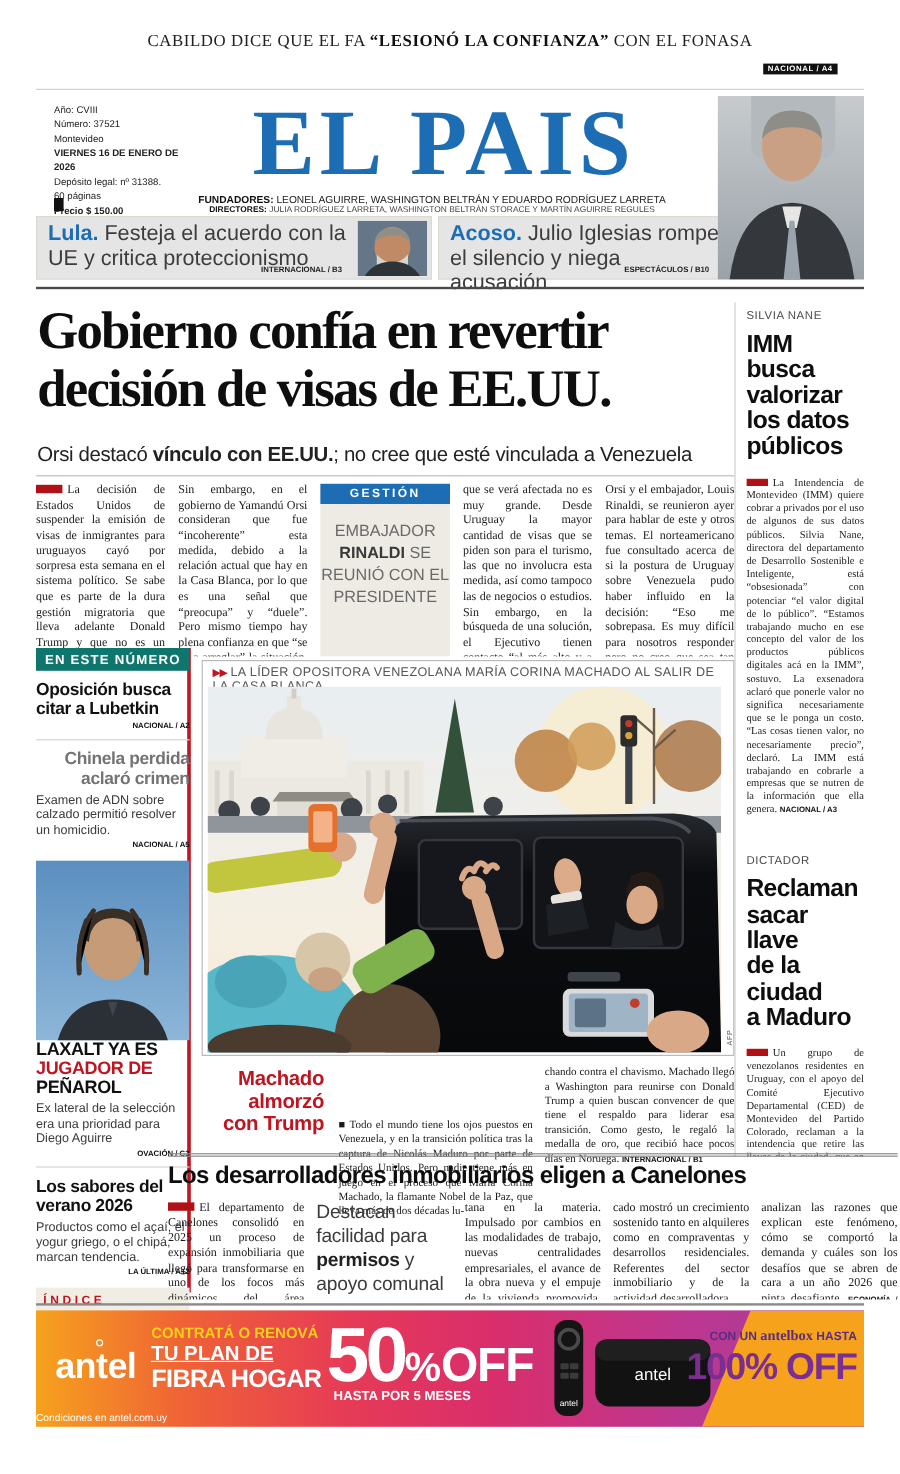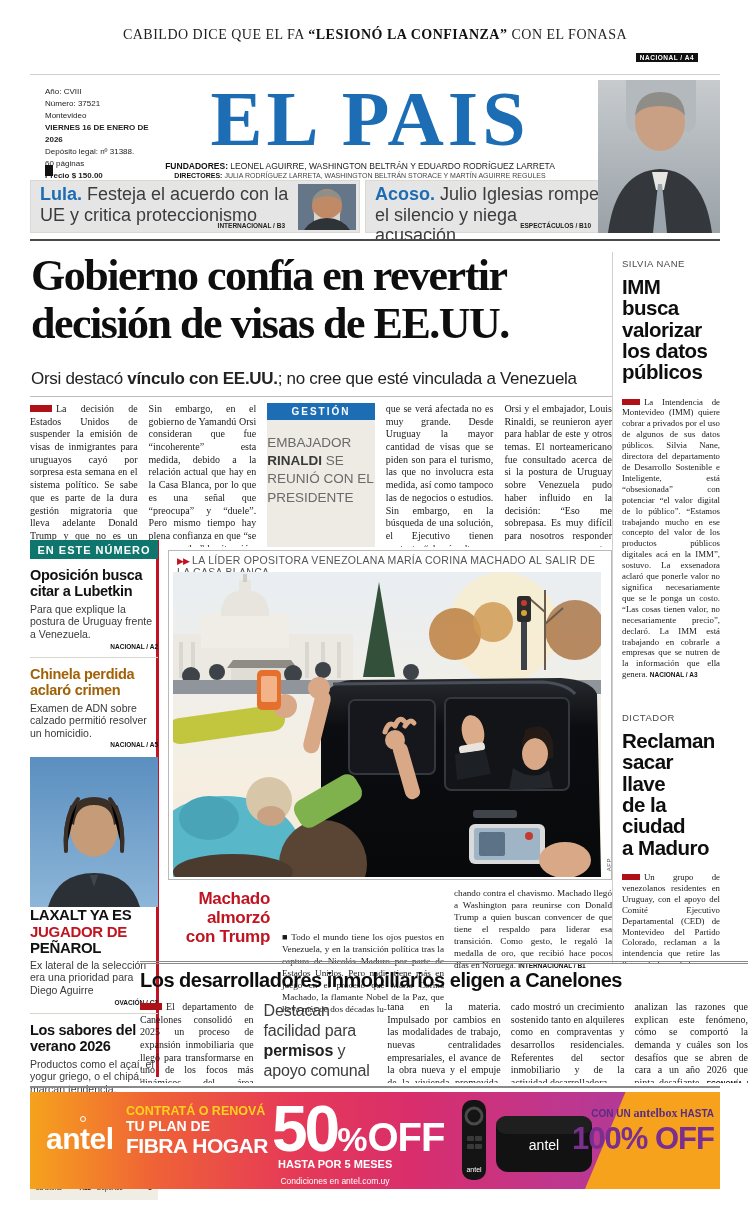--- a/index.html
+++ b/index.html
@@ -58,41 +58,41 @@
     text-align:justify; color:#1a1a1a; }
   .lead-marker { display:inline-block; width:22px; height:7px; background:#b01116; margin-right:4px; }
   .sect-tag { font-family:"Liberation Sans", sans-serif; font-size:6.5px; font-weight:bold; color:#111; }
 
   #article-cols { left:30px; top:403px; width:582px; height:144px; display:flex; gap:11px; overflow:hidden; }
   .acol { flex:1; }
 
   #gestion-box { background:#edebe4; }
   #gestion-head { background:#1d6db5; color:#fff; text-align:center; font-size:10px;
     font-weight:bold; letter-spacing:2px; padding:3px 0; }
-  #gestion-body { font-size:13.5px; line-height:1.35; color:#6a6a6a; padding-top:14px; }
+  #gestion-body { text-align:center; font-size:13.5px; line-height:1.35; color:#6a6a6a; padding-top:14px; }
   #gestion-body b { color:#3a3a3a; }
 
   
   #rail-vrule { left:612px; top:252px; width:1px; height:712px; background:#cfcfcf; }
   #rail { left:622px; top:258px; width:98px; height:706px; overflow:hidden; }
   .rail-kicker { font-size:9.5px; letter-spacing:.5px; color:#4a4a4a; }
   .rail-head { font-size:20.5px; font-weight:bold; line-height:1.04; letter-spacing:-.5px;
     color:#0e0e0e; white-space:pre-line; margin:7px 0 14px; }
   .rail-body { font-family:"Liberation Serif", serif; font-size:8.8px; line-height:1.24;
     text-align:justify; color:#1a1a1a; }
   .rail-body .lead-marker { width:18px; height:6px; }
   #rail-story2 { margin-top:32px; }
 
   
   #sidebar { left:30px; top:540px; width:128px; }
   #sidebar-rule { left:156px; top:540px; width:3px; height:537px; background:#c01420; }
   #sidebar-head { background:#0f766e; color:#fff; text-align:center; font-size:11px;
     font-weight:bold; letter-spacing:1px; padding:4px 0 3px; }
   .sb-title { font-size:14.5px; font-weight:bold; line-height:1.1; color:#111; margin-top:9px; letter-spacing:-.3px;}
-  .sb-title.red { color:#a16207; }
+  .sb-title.red { color:#737373;text-align:right; }
   .sb-body { font-size:10.5px; line-height:1.2; color:#3a3a3a; margin-top:3px; }
   .sb-tag { text-align:right; font-size:6.5px; font-weight:bold; color:#111; margin-top:2px; }
   .sb-div { border-top:1px solid #d8d5cc; margin-top:7px; }
   #laxalt-photo { width:128px; height:150px; margin-top:9px; display:block; }
   .sb-caps { font-size:15px; font-weight:bold; letter-spacing:-.3px; line-height:1.08; color:#111; }
   .sb-caps.red { color:#c01420; }
   #indice { background:#f0ede5; margin-top:9px; padding:6px 6px 7px; }
   #indice-head { color:#c01420; font-size:10px; font-weight:bold; letter-spacing:3px; margin-bottom:4px; }
   #indice-cols { display:flex; gap:6px; }
   .ix-col { flex:1; }
@@ -129,32 +129,32 @@
   #ad { left:30px; top:1092px; width:690px; height:97px; overflow:hidden;
     background:linear-gradient(90deg,#f6a21d 0%,#ef6236 18%,#e63a57 38%,#d92e6b 55%,#bd3790 78%,#b03a96 88%); }
   #ad-yellow { position:absolute; right:0; top:0; width:135px; height:100%; background:#f6a21d;
     clip-path:polygon(30% 0,100% 0,100% 100%,0% 100%); }
   #ad-antel-logo { position:absolute; left:16px; top:30px; color:#fff; font-weight:bold;
     font-size:30px; letter-spacing:-.5px; }
   #ad-antel-logo .ring { position:absolute; left:34px; top:-6px; width:6px; height:6px;
     border:1.5px solid #fff; border-radius:50%; }
   #ad-plan { position:absolute; left:96px; top:12px; line-height:1.15; }
   #ad-plan .y { color:#ffd11a; font-weight:bold; font-size:12.5px; }
-  #ad-plan .w { color:#fff; font-weight:bold; font-size:14px; }
+  #ad-plan .w { color:#fff; font-weight:bold; font-size:17px;text-decoration:underline; }
   #ad-plan .big { color:#fff; font-weight:bold; font-size:21px; letter-spacing:-.5px; }
   #ad-50 { position:absolute; left:242px; top:0px; color:#fff; font-weight:bold; }
   #ad-50 .n { font-size:64px; letter-spacing:-3px; }
   #ad-50 .pct { font-size:34px; } #ad-50 .off { font-size:40px; letter-spacing:-1px; }
   #ad-50-sub { position:absolute; left:248px; top:66px; color:#fff; font-weight:bold; font-size:11px; }
   #ad-devices { position:absolute; left:428px; top:6px; }
   #ad-right { position:absolute; right:6px; top:14px; text-align:right; color:#5b2c83; }
   #ad-right .l1 { font-size:10px; font-weight:bold; }
   #ad-right .l1 b { font-size:12px;font-family:Liberation Serif, serif; }
   #ad-right .l2 { font-size:31px; font-weight:bold; color:#7a2e8f; letter-spacing:-1px; }
-  #ad-cond { position:absolute; left:0; right:80px; bottom:3px; text-align:center; color:#fff; font-size:8.5px; }
+  #ad-cond { position:absolute; left:0; right:80px; bottom:3px; color:#fff; font-size:8.5px; }
 
   
   #footer { left:30px; top:1264px; width:718px; height:30px; display:flex; align-items:stretch; }
   #f-weather { width:160px; background:#f3f2ed; border:1px solid #c9c9c4; display:flex; align-items:center; padding:1px 3px; gap:3px;}
   .wx-lines { line-height:1.05; }
   .wx-label { font-size:5px; color:#8a97a0; font-weight:bold; letter-spacing:.3px;}
   .wx-val { font-size:7.3px; color:#333; }
   .f-cell { border:1px solid #c9c9c4; border-left:none; position:relative; background:#fff; }
   .f-minmax { width:33px; }
   .chip { display:block; background:#7d8c96; color:#fff; font-size:5.5px; font-weight:bold;
@@ -287,21 +287,20 @@
       <div class="rail-body">
         <span class="lead-marker"></span><span>Un grupo de venezolanos residentes en Uruguay, con el apoyo del Comité Ejecutivo Departamental (CED) de Montevideo del Partido Colorado, reclaman a la intendencia que retire las llaves de la ciudad, que en su momento concedió al ex dictador Nicolás Maduro. El 8 de mayo de 2013, Maduro recibió las llaves de Montevideo por parte de la entonces intendenta, Ana Olivera. La ex intendenta dijo que tenía “el honor enorme de recibir aquí a quien representa al pueblo venezolano”. En 2008, la IMM concedió el mismo honor a otro dictador de izquierda, Daniel Ortega, y hasta ahora se ha negado a retirarla. </span>
       </div>
     </div>
   </div>
 
   <div id="sidebar-rule" class="abs"></div>
   <div id="sidebar" class="abs">
     <div id="sidebar-head">EN ESTE NÚMERO</div>
     <div class="sb-title">Oposición busca citar a Lubetkin</div>
-    <div class="sb-body">Para que explique la postura de Uruguay frente a Venezuela.</div>
     <div class="sb-tag">NACIONAL / A2</div>
     <div class="sb-div"></div>
     <div class="sb-title red">Chinela perdida aclaró crimen</div>
     <div class="sb-body">Examen de ADN sobre calzado permitió resolver un homicidio.</div>
     <div class="sb-tag">NACIONAL / A5</div>
     <svg id="laxalt-photo" viewBox="0 0 128 150">
       <defs>
           <linearGradient id="lxbg" x1="0" y1="0" x2="0" y2="1">
         <stop offset="0" stop-color="#5b8fc0"></stop>
             <stop offset="1" stop-color="#8db6d8"></stop>

